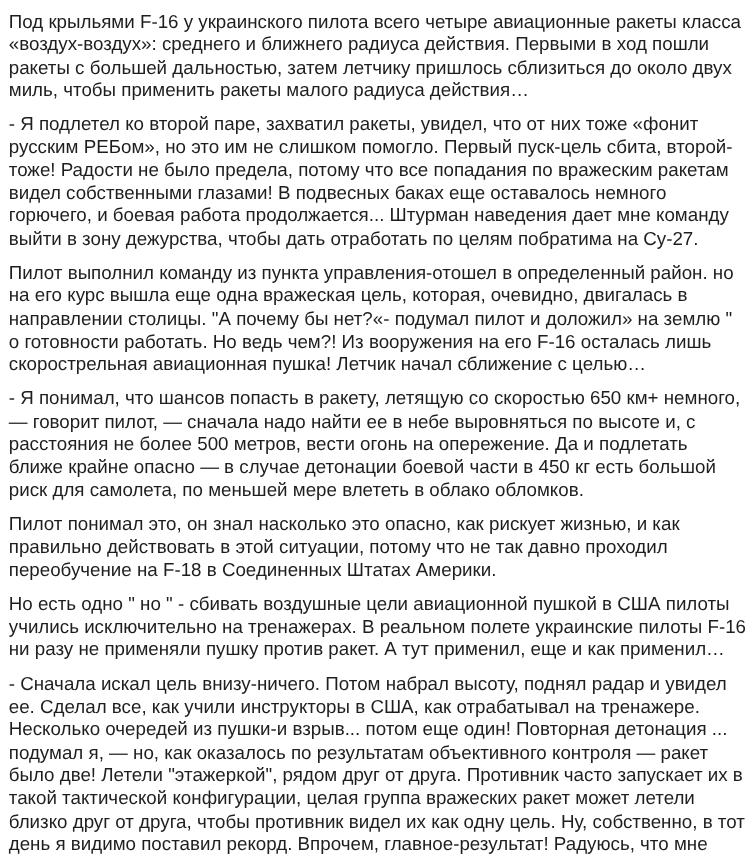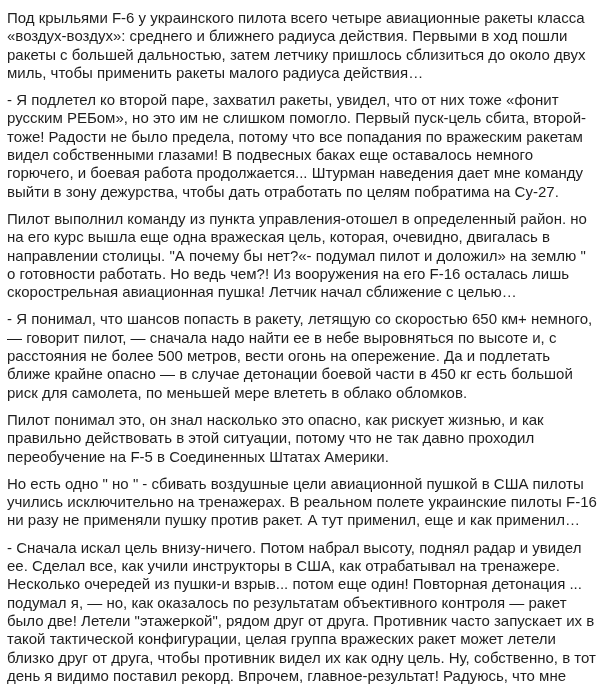--- a/index.html
+++ b/index.html
@@ -25,20 +25,20 @@
   .article p {
     margin: 0 0 9px 0;
     padding: 0;
     word-spacing: normal;
   }
 </style>
 </head>
 <body>
 
 <div class="article">
-  <p>Под крыльями F-6 у украинского пилота всего четыре авиационные ракеты класса «воздух-воздух»: среднего и ближнего радиуса действия. Первыми в ход пошли ракеты с большей дальностью, затем летчику пришлось сблизиться до около двух миль, чтобы применить ракеты малого радиуса действия…</p>
+  <p>Под крыльями F-16 у украинского пилота всего четыре авиационные ракеты класса «воздух-воздух»: среднего и ближнего радиуса действия. Первыми в ход пошли ракеты с большей дальностью, затем летчику пришлось сблизиться до около двух миль, чтобы применить ракеты малого радиуса действия…</p>
   <p>- Я подлетел ко второй паре, захватил ракеты, увидел, что от них тоже «фонит русским РЕБом», но это им не слишком помогло. Первый пуск-цель сбита, второй-тоже! Радости не было предела, потому что все попадания по вражеским ракетам видел собственными глазами! В подвесных баках еще оставалось немного горючего, и боевая работа продолжается... Штурман наведения дает мне команду выйти в зону дежурства, чтобы дать отработать по целям побратима на Су-27.</p>
   <p>Пилот выполнил команду из пункта управления-отошел в определенный район. но на его курс вышла еще одна вражеская цель, которая, очевидно, двигалась в направлении столицы. "А почему бы нет?«- подумал пилот и доложил» на землю " о готовности работать. Но ведь чем?! Из вооружения на его F-16 осталась лишь скорострельная авиационная пушка! Летчик начал сближение с целью…</p>
   <p>- Я понимал, что шансов попасть в ракету, летящую со скоростью 650 км+ немного, — говорит пилот, — сначала надо найти ее в небе выровняться по высоте и, с расстояния не более 500 метров, вести огонь на опережение. Да и подлетать ближе крайне опасно — в случае детонации боевой части в 450 кг есть большой риск для самолета, по меньшей мере влететь в облако обломков.</p>
-  <p>Пилот понимал это, он знал насколько это опасно, как рискует жизнью, и как правильно действовать в этой ситуации, потому что не так давно проходил переобучение на F-5 в Соединенных Штатах Америки.</p>
+  <p>Пилот понимал это, он знал насколько это опасно, как рискует жизнью, и как правильно действовать в этой ситуации, потому что не так давно проходил переобучение на F-18 в Соединенных Штатах Америки.</p>
   <p>Но есть одно " но " - сбивать воздушные цели авиационной пушкой в США пилоты учились исключительно на тренажерах. В реальном полете украинские пилоты F-16 ни разу не применяли пушку против ракет. А тут применил, еще и как применил…</p>
   <p>- Сначала искал цель внизу-ничего. Потом набрал высоту, поднял радар и увидел ее. Сделал все, как учили инструкторы в США, как отрабатывал на тренажере. Несколько очередей из пушки-и взрыв... потом еще один! Повторная детонация ... подумал я, — но, как оказалось по результатам объективного контроля — ракет было две! Летели "этажеркой", рядом друг от друга. Противник часто запускает их в такой тактической конфигурации, целая группа вражеских ракет может летели близко друг от друга, чтобы противник видел их как одну цель. Ну, собственно, в тот день я видимо поставил рекорд. Впрочем, главное-результат! Радуюсь, что мне удалось, посвящаю этот успех всем собратьям, ушедшим в Вечный полет, так и не дождавшись F-16 в украинском небе.</p>
 </div>
 
 </body></html>

